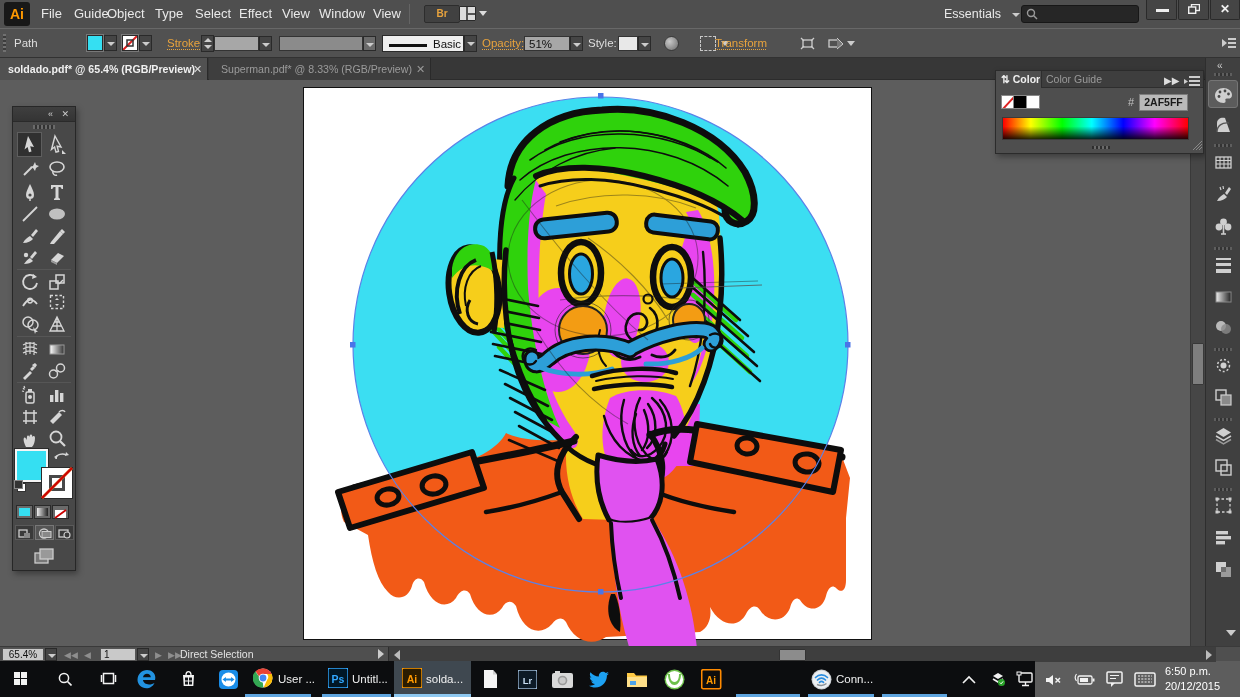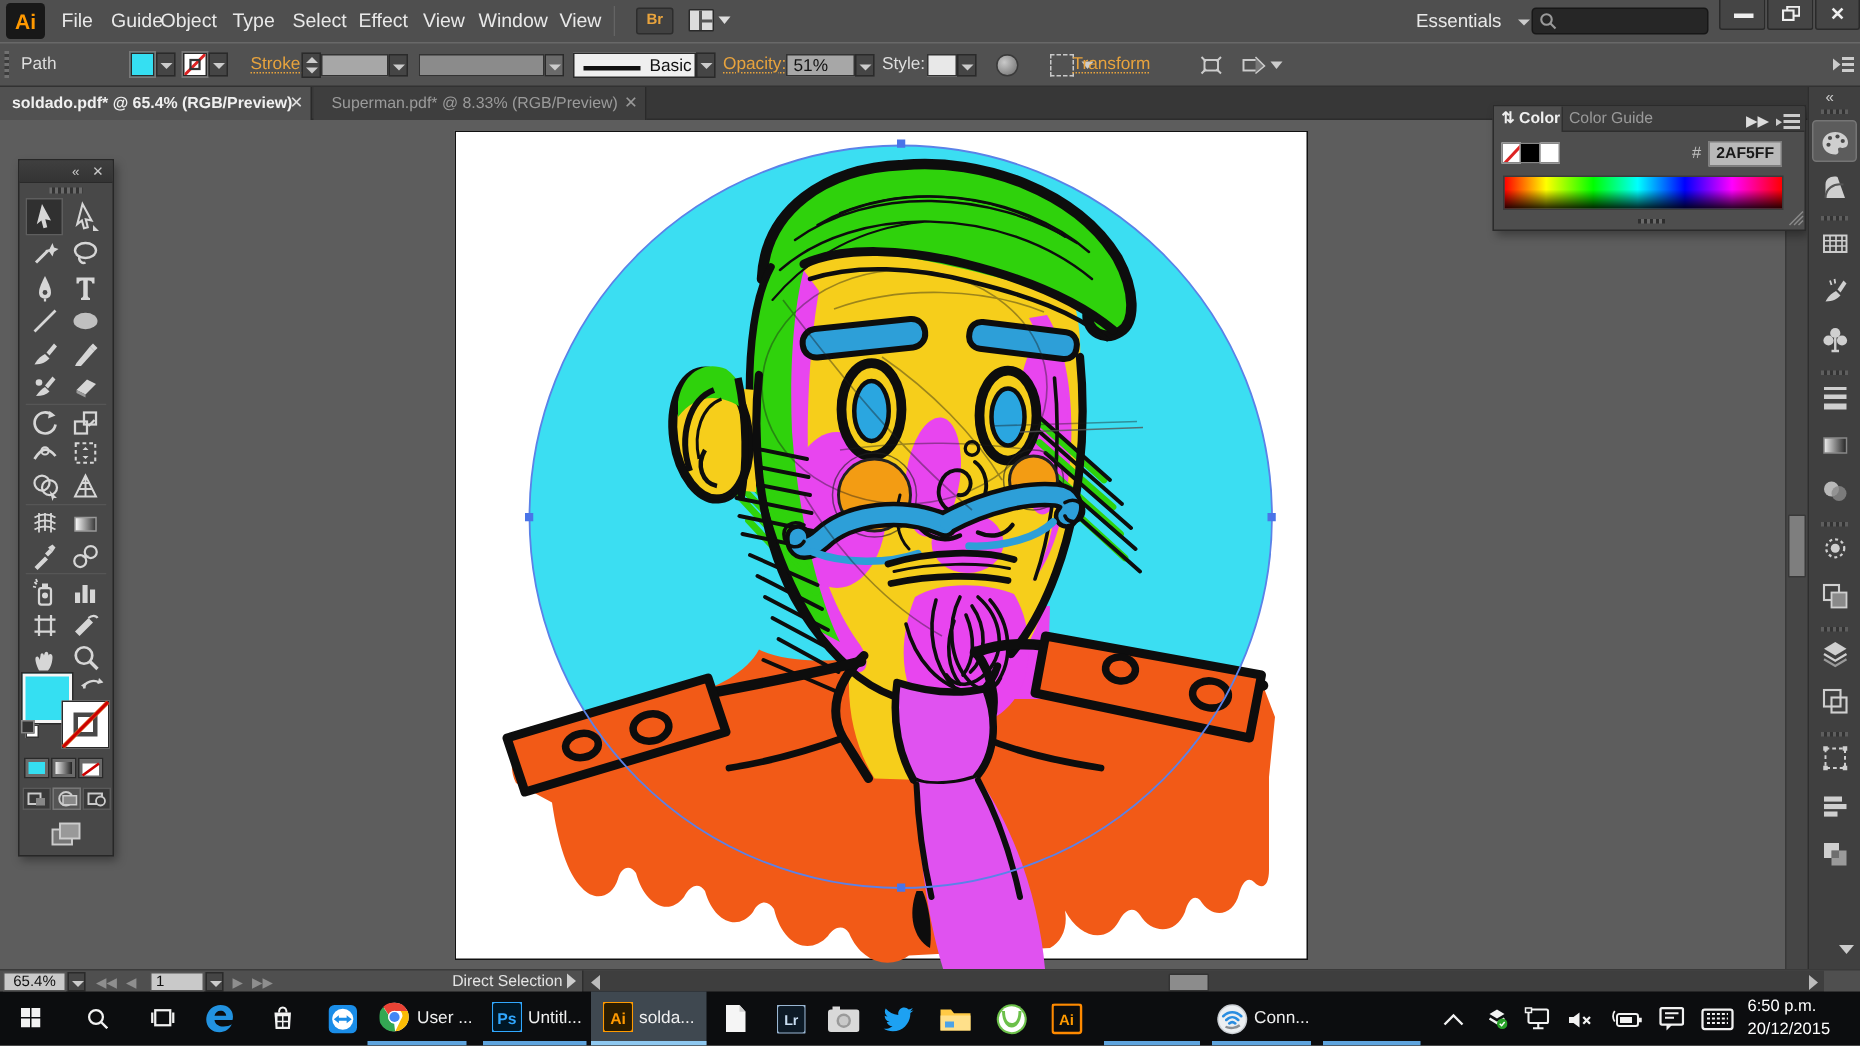--- a/index.html
+++ b/index.html
@@ -2,21 +2,21 @@
 <html><head><meta charset="utf-8"><style>
 *{margin:0;padding:0;box-sizing:border-box}
 html,body{width:1240px;height:697px;overflow:hidden}
 body{position:relative;font-family:"Liberation Sans",sans-serif;background:#5d5d5d;-webkit-font-smoothing:antialiased}
 .a{position:absolute}
 
 #menubar{left:0;top:0;width:1240px;height:28px;background:#4f4f4f}
 #ailogo{left:4px;top:2px;width:26px;height:24px;background:#181818;border-radius:3px;color:#f90;font-weight:bold;font-size:14px;text-align:center;line-height:24px}
 .menu{top:0;height:28px;line-height:28px;color:#e9e9e9;font-size:13px}
 #msep{left:409px;top:4px;width:1px;height:20px;background:#3a3a3a;border-right:1px solid #646464}
-#bricon{left:424px;top:5px;width:25px;height:18px;background:#414141;border:1px solid #2d2d2d;border-radius:2px;color:#e8a33d;font-size:10px;font-weight:bold;text-align:center;line-height:16px}
+#bricon{left:424px;top:5px;width:36px;height:18px;background:#414141;border:1px solid #2d2d2d;border-radius:2px;color:#e8a33d;font-size:10px;font-weight:bold;text-align:center;line-height:16px}
 #layicon{left:459px;top:6px;width:17px;height:15px;background:#dcdcdc;border:1px solid #2a2a2a;border-radius:1px}
 #layicon:before{content:"";position:absolute;left:6px;top:0;width:2px;height:13px;background:#555}
 #layicon:after{content:"";position:absolute;left:8px;top:6px;width:7px;height:2px;background:#555}
 #laydrop{left:479px;top:11px;width:0;height:0;border-left:4px solid transparent;border-right:4px solid transparent;border-top:5px solid #ddd}
 #essentials{left:944px;top:0;height:28px;line-height:28px;font-size:12.5px;color:#e9e9e9}
 #essdrop{left:1012px;top:13px;width:0;height:0;border-left:4px solid transparent;border-right:4px solid transparent;border-top:4px solid #ccc}
 #searchbox{left:1021px;top:5px;width:118px;height:18px;background:#262626;border:1px solid #171717;border-radius:3px}
 .winbtn{top:0;height:20px;background:#454545;border:1px solid #2a2a2a;border-top:none;color:#efefef;text-align:center;font-size:12px;line-height:19px;font-weight:bold;border-radius:0 0 2px 2px}
 
 #ctrlbar{left:0;top:28px;width:1240px;height:30px;background:#515151;border-top:1px solid #686868;border-bottom:1px solid #323232}
@@ -72,28 +72,28 @@
 #cpgrip{left:96px;top:75px;width:18px;height:3px;background:repeating-linear-gradient(90deg,#2e2e2e 0 2px,#6a6a6a 2px 4px)}
 
 #statusbar{left:0;top:646px;width:1240px;height:15px;background:#4f4f4f;border-top:1px solid #3a3a3a}
 #zoomfield{left:2px;top:1px;width:42px;height:13px;background:#c9c9c9;border:1px solid #555;color:#111;font-size:10px;line-height:12px;text-align:center}
 #zoomdrop{left:45px;top:1px;width:12px;height:13px;background:#454545;border:1px solid #2a2a2a}
 #zoomdrop:after{content:"";position:absolute;left:1.5px;top:5px;border-left:4px solid transparent;border-right:4px solid transparent;border-top:4px solid #ccc}
 .navg{top:2px;color:#8e8e8e;font-size:9px;line-height:12px}
 #onefield{left:100px;top:1px;width:36px;height:13px;background:#c9c9c9;border:1px solid #555;color:#111;font-size:10px;line-height:12px;padding-left:3px}
 #onedrop{left:137px;top:1px;width:12px;height:13px;background:#454545;border:1px solid #2a2a2a}
 #onedrop:after{content:"";position:absolute;left:1.5px;top:5px;border-left:4px solid transparent;border-right:4px solid transparent;border-top:4px solid #ccc}
-#dirsel{left:180px;top:0;width:195px;height:15px;color:#e3e3e3;font-size:10.5px;line-height:15px;text-align:right}
+#dirsel{left:180px;top:0;width:195px;height:15px;color:#e3e3e3;font-size:10.5px;line-height:15px;text-align:left}
 #hsright{left:378px;top:2px;width:0;height:0;border-top:5px solid transparent;border-bottom:5px solid transparent;border-left:6px solid #ccc}
 #hscroll{left:388px;top:0;width:828px;height:15px;background:#3e3e3e;border-left:1px solid #2e2e2e}
 #harrowl{left:394px;top:3px;width:0;height:0;border-top:5px solid transparent;border-bottom:5px solid transparent;border-right:6px solid #bbb}
 #harrowr{left:1206px;top:3px;width:0;height:0;border-top:5px solid transparent;border-bottom:5px solid transparent;border-left:6px solid #bbb}
 #hthumb{left:779px;top:1.5px;width:27px;height:12px;background:#8c8c8c;border:1px solid #333;border-radius:1px}
 
-#taskbar{left:0;top:661px;width:1240px;height:36px;background:#0c0d0f}
+#taskbar{left:0;top:661px;width:1035px;height:36px;background:#0c0d0f}
 .tbico{top:7px;width:22px;height:22px}
 .tblabel{top:0;height:36px;line-height:36px;color:#f0f0f0;font-size:11.5px;white-space:nowrap}
 .underline{top:33px;height:3px;background:#5ea4de}
 #aibtn{left:394px;top:0;width:77px;height:36px;background:#3f4850}
 #clock{left:1165px;top:3px;width:62px;color:#fff;font-size:11px;text-align:left;line-height:15px}
 </style></head><body>
 
 <div id="menubar" class="a">
   <div id="ailogo" class="a">Ai</div>
   <div class="a menu" style="left:41px">File</div>

